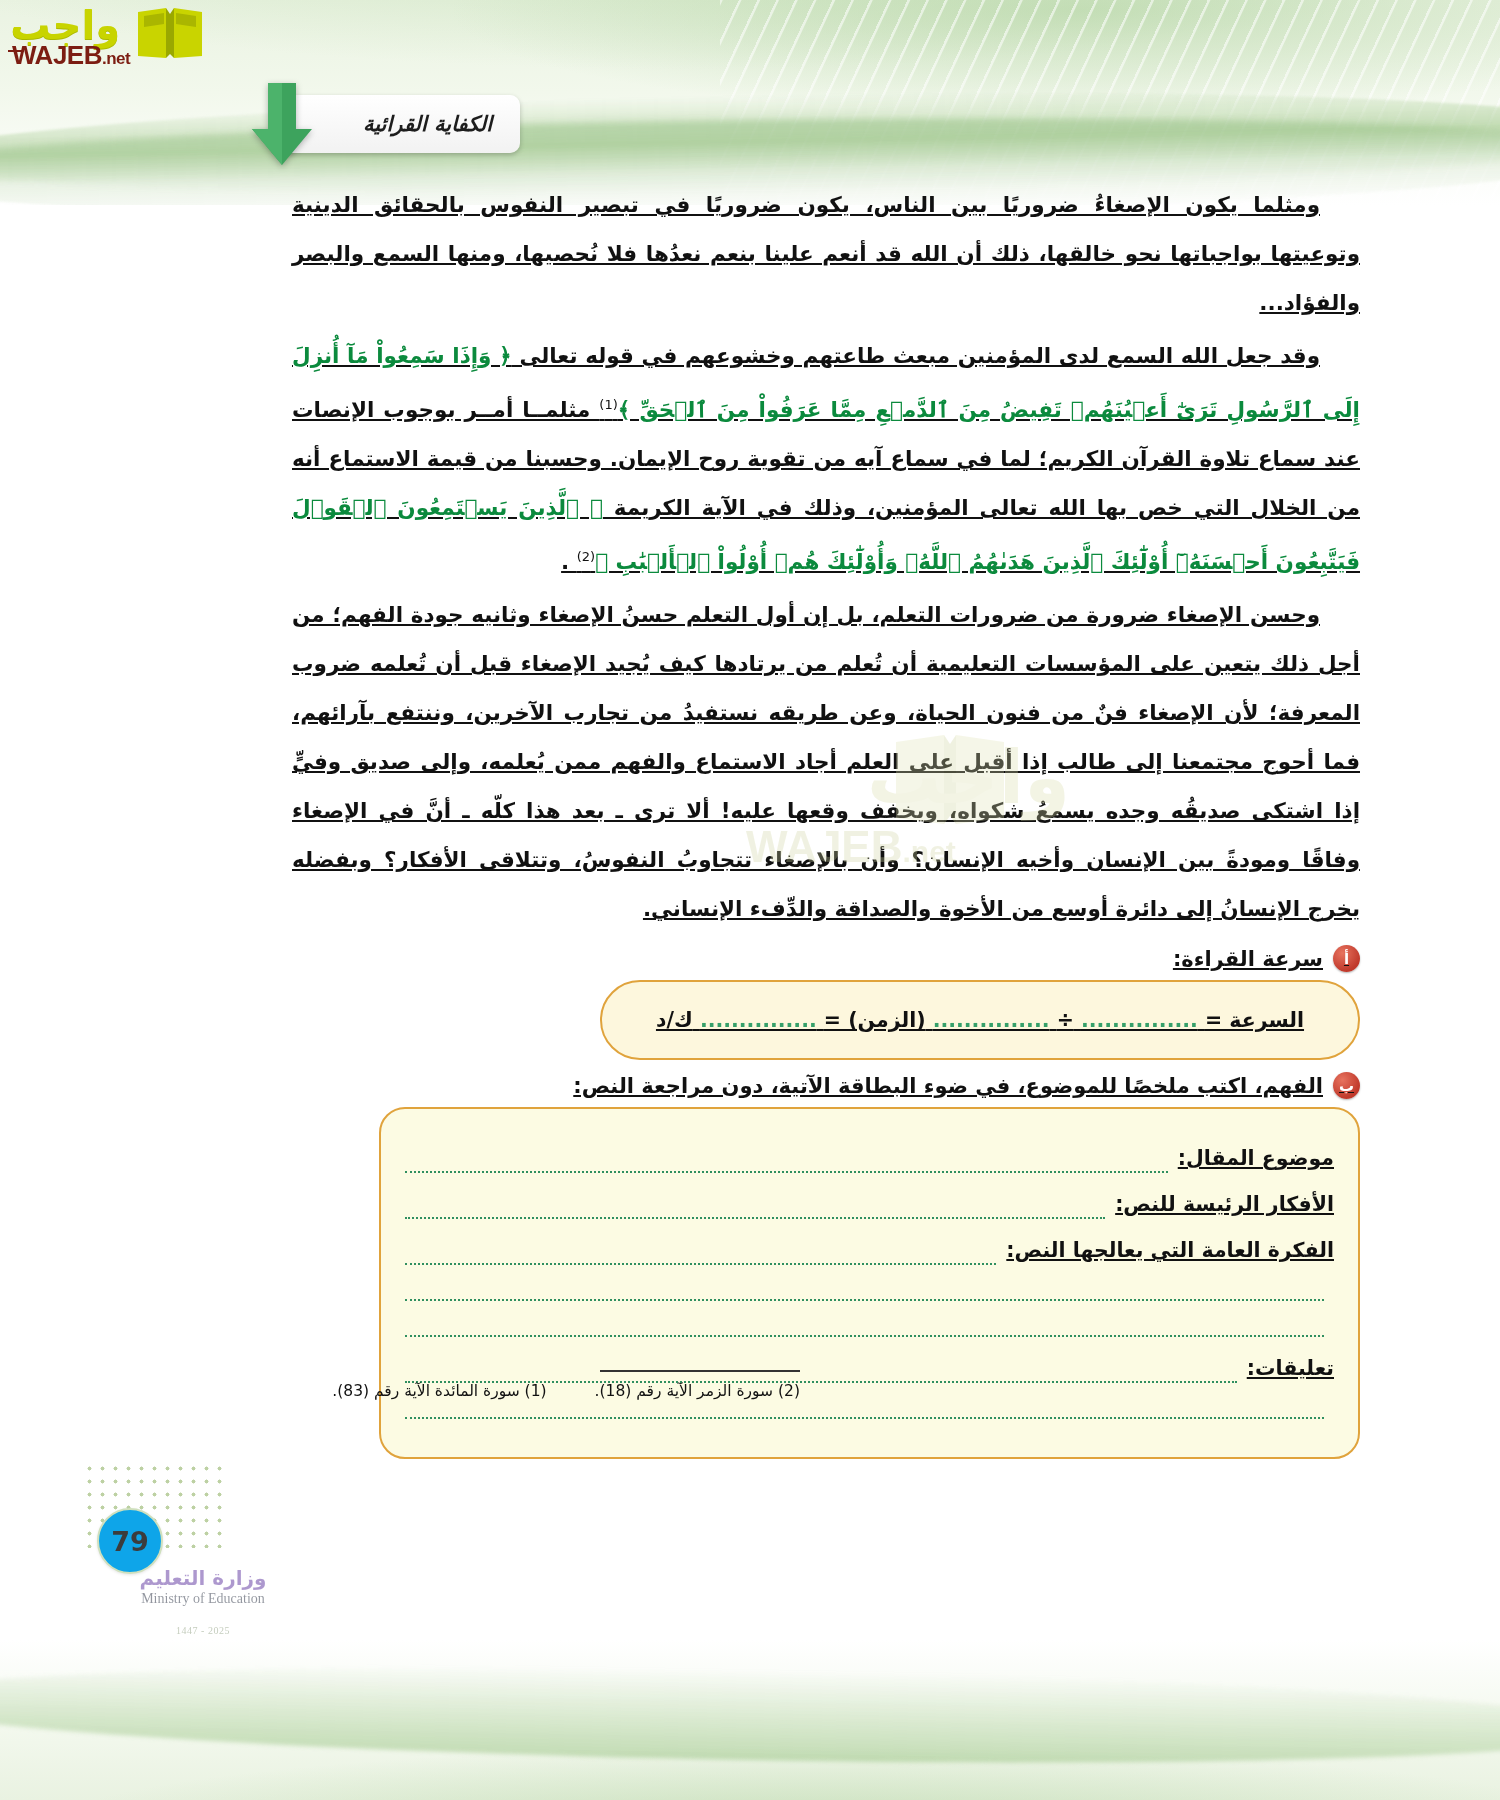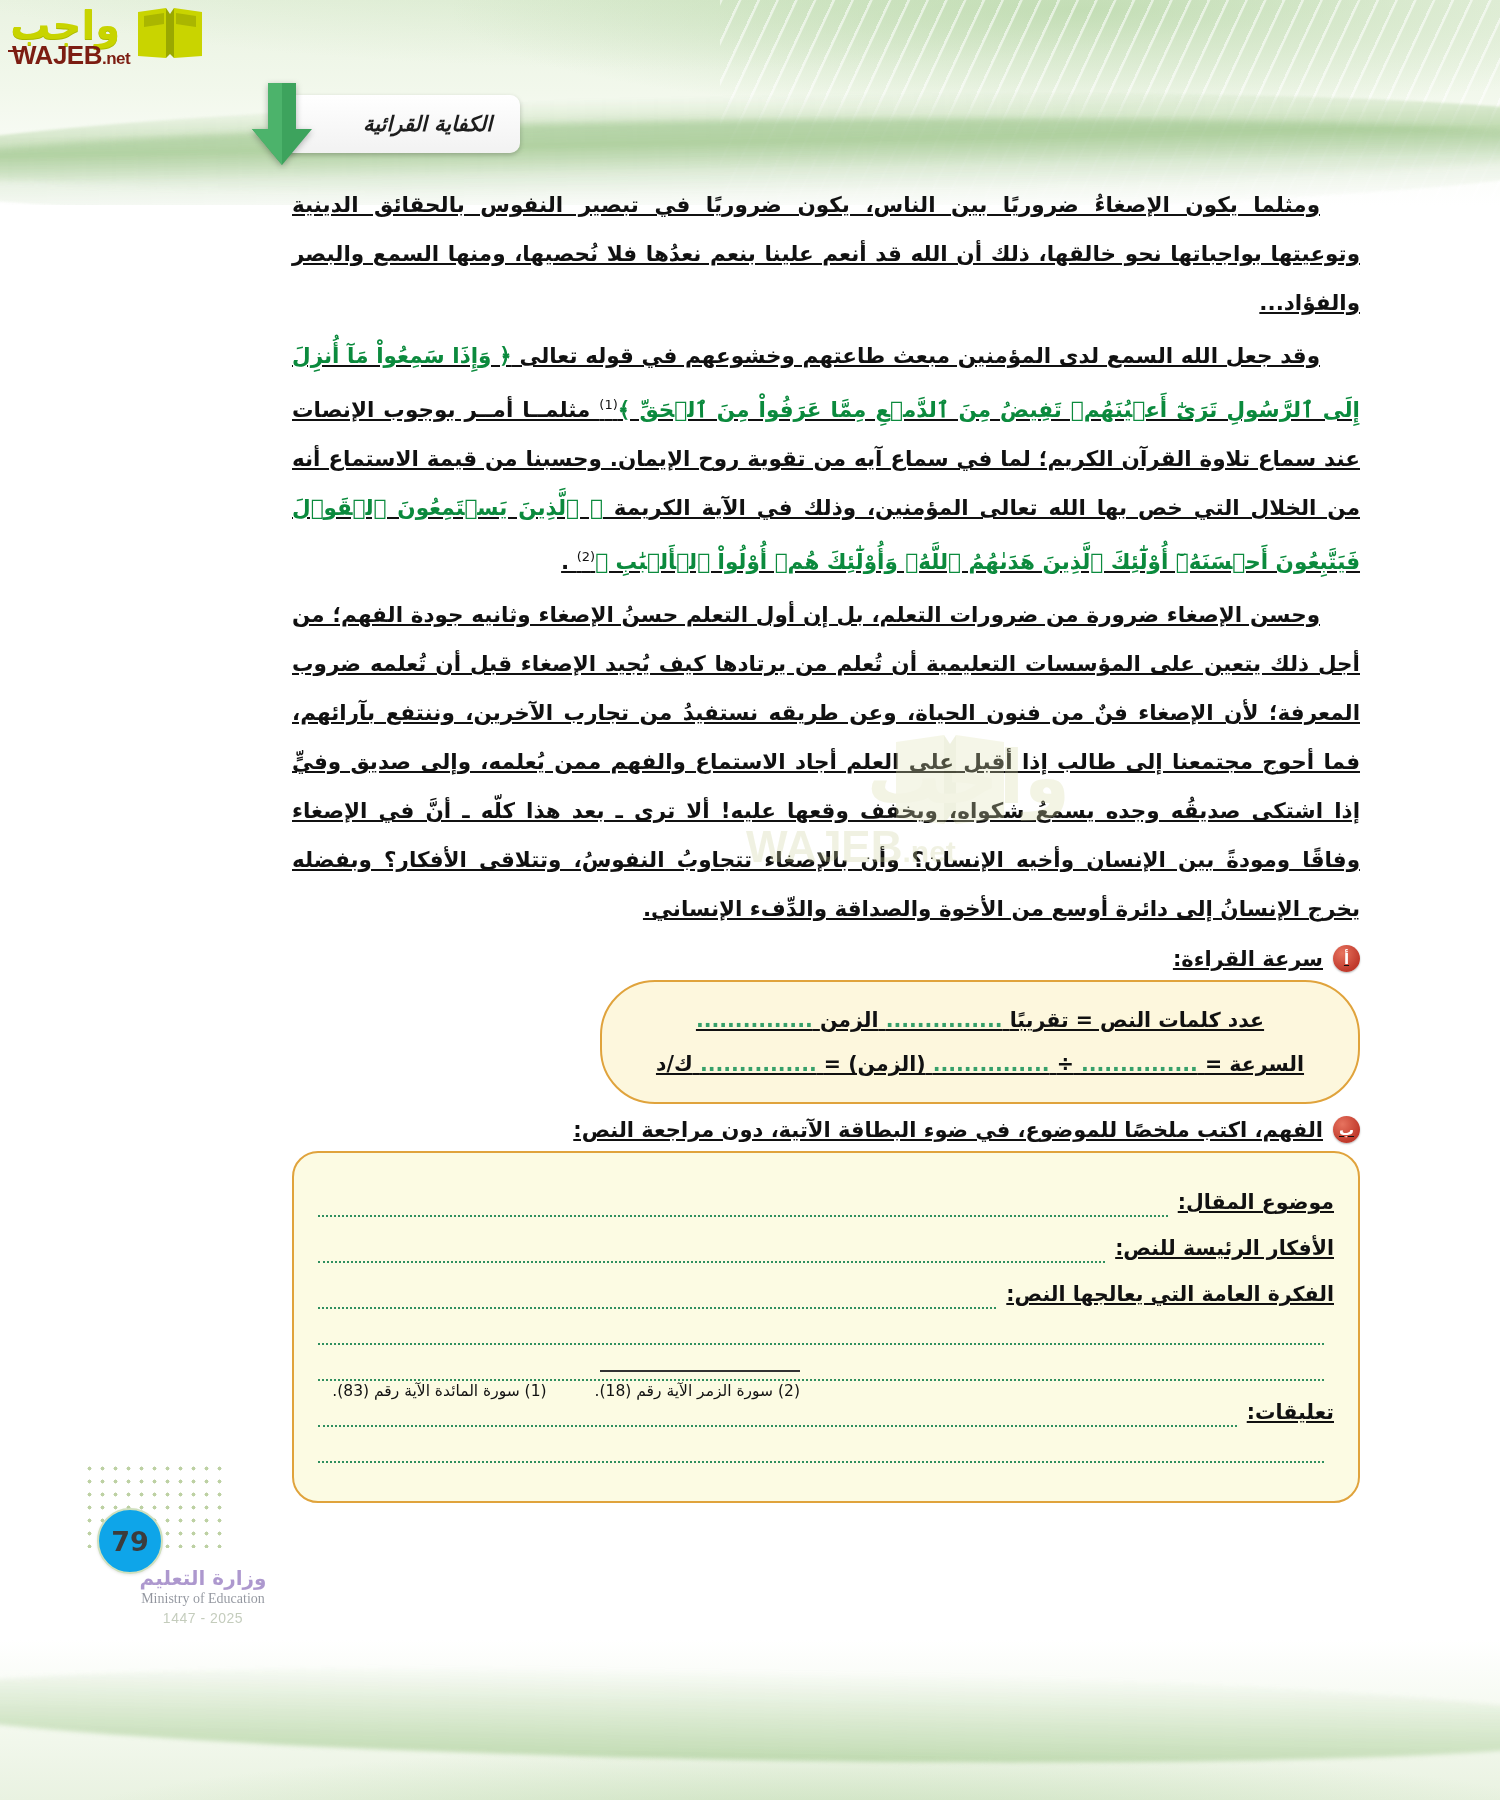--- a/index.html
+++ b/index.html
@@ -182,21 +182,21 @@
     font-size:20.5px;font-weight:bold;color:#111;
     font-family:"DejaVu Sans",sans-serif;
     line-height:44px;
     text-align:center;
   }
   .dots{color:#36a06a;letter-spacing:1.2px;font-weight:bold;}
 
   
   .card{
     margin-top:4px;
-    width:1068px;
+    width:981px;
     background:#fcfbe3;
     border:2.5px solid #e0a33c;
     border-radius:26px;
     padding:26px 24px 30px 24px;
     box-sizing:border-box;
   }
   .card-row{
     display:flex;align-items:flex-end;gap:10px;
     font-size:20.5px;font-weight:bold;color:#111;
     font-family:"DejaVu Sans",sans-serif;
@@ -239,21 +239,21 @@
     font-size:27px;font-weight:bold;color:#3c3c3c;
     font-family:"DejaVu Sans",sans-serif;
     box-shadow:0 1px 3px rgba(0,0,0,.1);
   }
   .ministry{
     position:absolute;left:28px;top:104px;width:200px;text-align:center;
     opacity:.45;
   }
   .min-ar{font-size:20px;font-weight:bold;color:#4c1d95;font-family:"DejaVu Sans",sans-serif;}
   .min-en{font-size:14px;color:#0f172a;font-family:"Liberation Serif",serif;margin-top:1px;}
-  .min-yr{font-size:14px;color:#7d8f6d;font-family:Liberation Sans, sans-serif;margin-top:3px;letter-spacing:.5px;}
+  .min-yr{font-size:10px;color:#7d8f6d;font-family:Liberation Serif, serif;margin-top:18px;letter-spacing:.5px;}
 </style>
 </head>
 <body>
 
 <div class="page">
 
   <div class="hdr-band">
     <div class="hdr-rays"></div>
     <div class="hdr-swoosh"></div>
     <div class="hdr-swoosh2"></div>
@@ -288,26 +288,20 @@
 
     <p class="body indent">وحسن الإصغاء ضرورة من ضرورات التعلم، بل إن أول التعلم حسنُ الإصغاء وثانيه جودة الفهم؛ من أجل ذلك يتعين على المؤسسات التعليمية أن تُعلم من يرتادها كيف يُجيد الإصغاء قبل أن تُعلمه ضروب المعرفة؛ لأن الإصغاء فنٌ من فنون الحياة، وعن طريقه نستفيدُ من تجارب الآخرين، وننتفع بآرائهم، فما أحوج مجتمعنا إلى طالب إذا أقبل على العلم أجاد الاستماع والفهم ممن يُعلمه، وإلى صديق وفيٍّ إذا اشتكى صديقُه وجده يسمعُ شكواه، ويخفف وقعها عليه! ألا ترى ـ بعد هذا كلّه ـ أنَّ في الإصغاء وفاقًا ومودةً بين الإنسان وأخيه الإنسان؟ وأن بالإصغاء تتجاوبُ النفوسُ، وتتلاقى الأفكار؟ وبفضله يخرج الإنسانُ إلى دائرة أوسع من الأخوة والصداقة والدِّفء الإنساني.</p>
 
     <div class="sec-head">
       <span class="bullet">أ</span>
       <span class="sec-label">سرعة القراءة:</span>
     </div>
 
     <div class="formula-box">
       <div class="formula-line">
-        <span>عدد كلمات النص = تقريبًا</span>
-        <span class="dots">...............</span>
-        <span>الزمن</span>
-        <span class="dots">...............</span>
-      </div>
-      <div class="formula-line">
         <span>السرعة =</span>
         <span class="dots">...............</span>
         <span>÷</span>
         <span class="dots">...............</span>
         <span>(الزمن) =</span>
         <span class="dots">...............</span>
         <span>ك/د</span>
       </div>
     </div>
 

